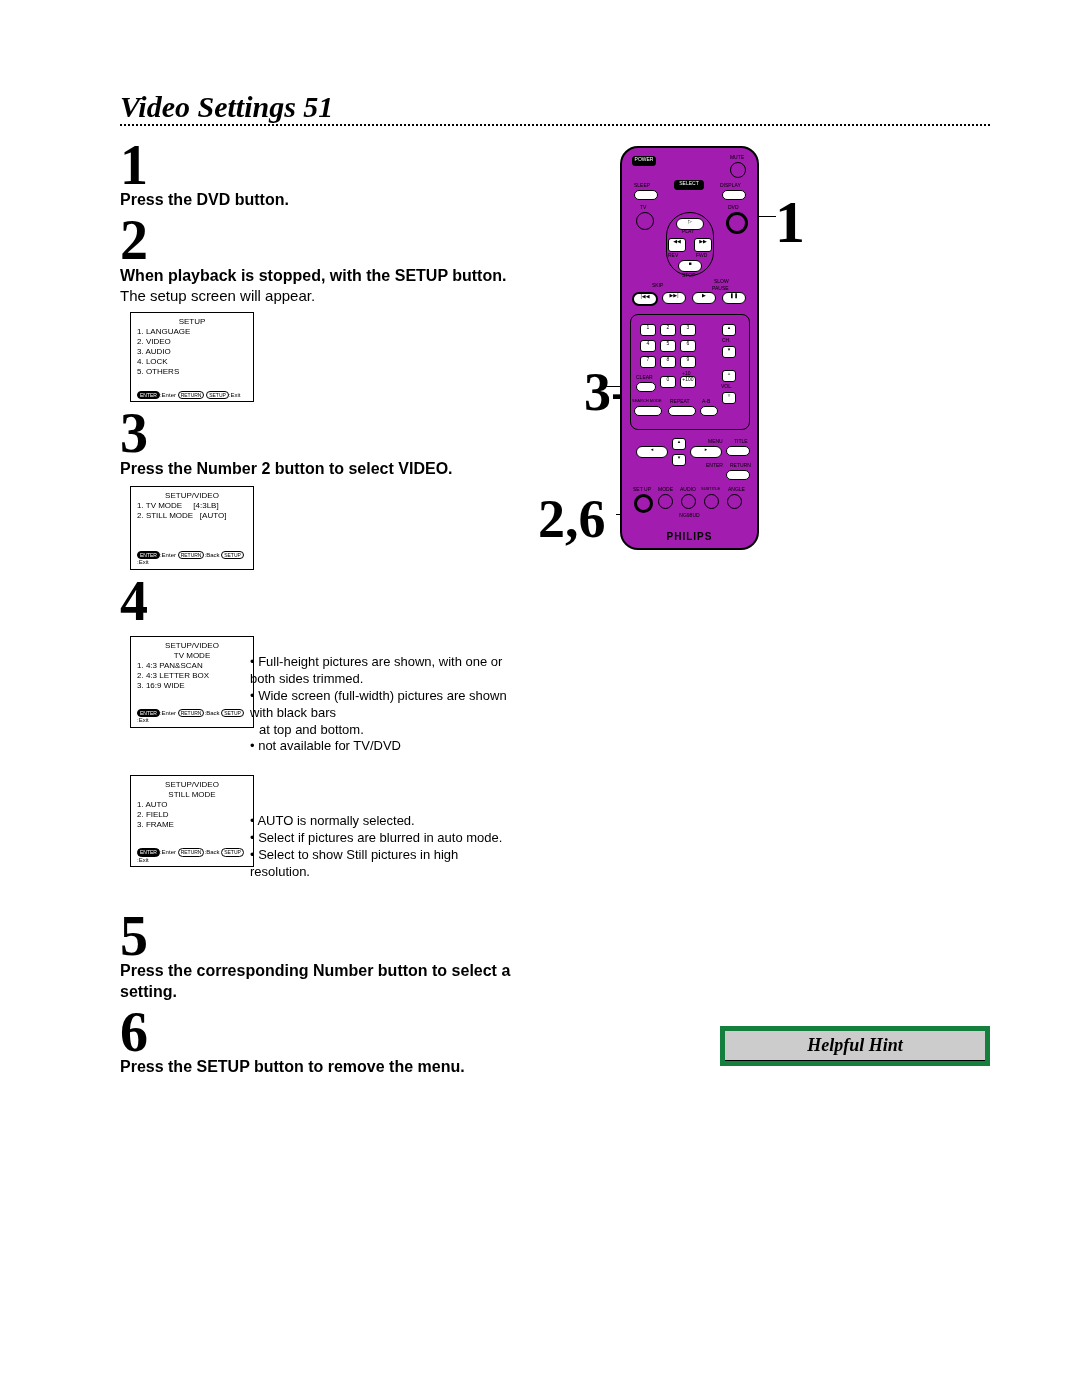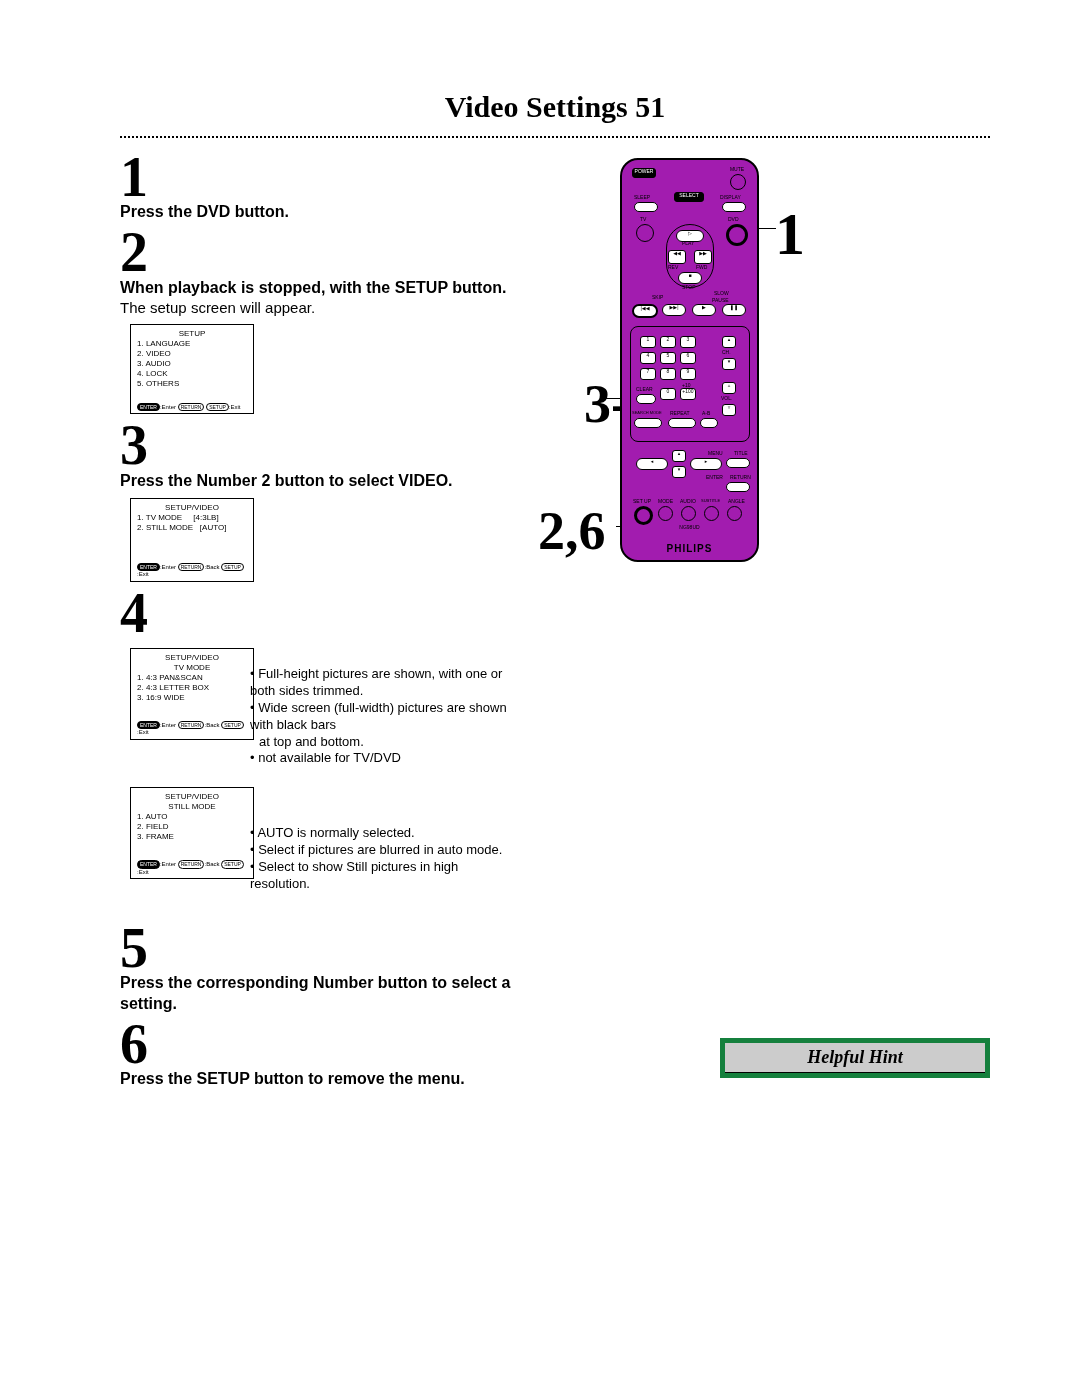--- a/index.html
+++ b/index.html
@@ -8,25 +8,26 @@
     font-family: Arial, Helvetica, sans-serif;
     background: #fff;
     color: #000;
     width: 1080px;
   }
   .page {
     padding: 90px 90px 60px 120px;
     position: relative;
   }
   .header {
-    text-align: center;
+    text-align: left;
     font-family: "Times New Roman", serif;
+    font-style: italic;
     font-weight: bold;
     font-size: 30px;
-    margin-bottom: 12px;
+    margin-bottom: 0;
   }
   .dotted {
     border: none;
     border-top: 2px dotted #000;
     margin: 0 0 10px 0;
   }
   .columns {
     display: flex;
     align-items: flex-start;
   }

